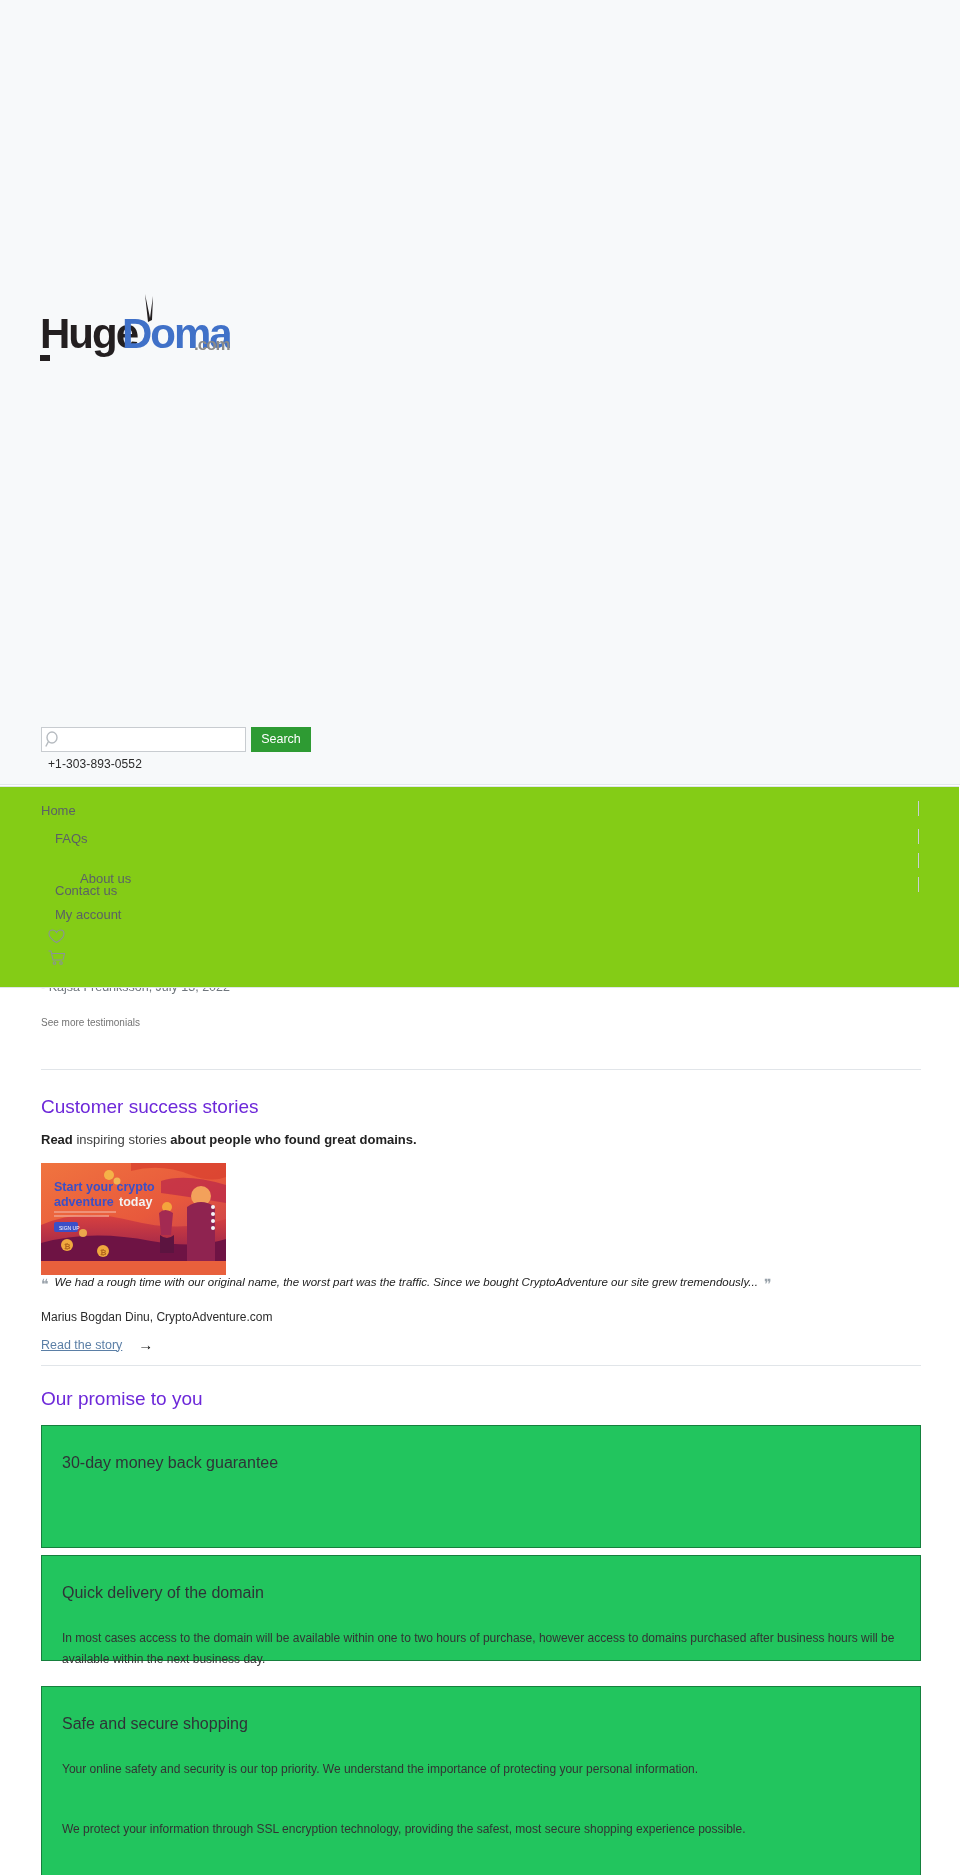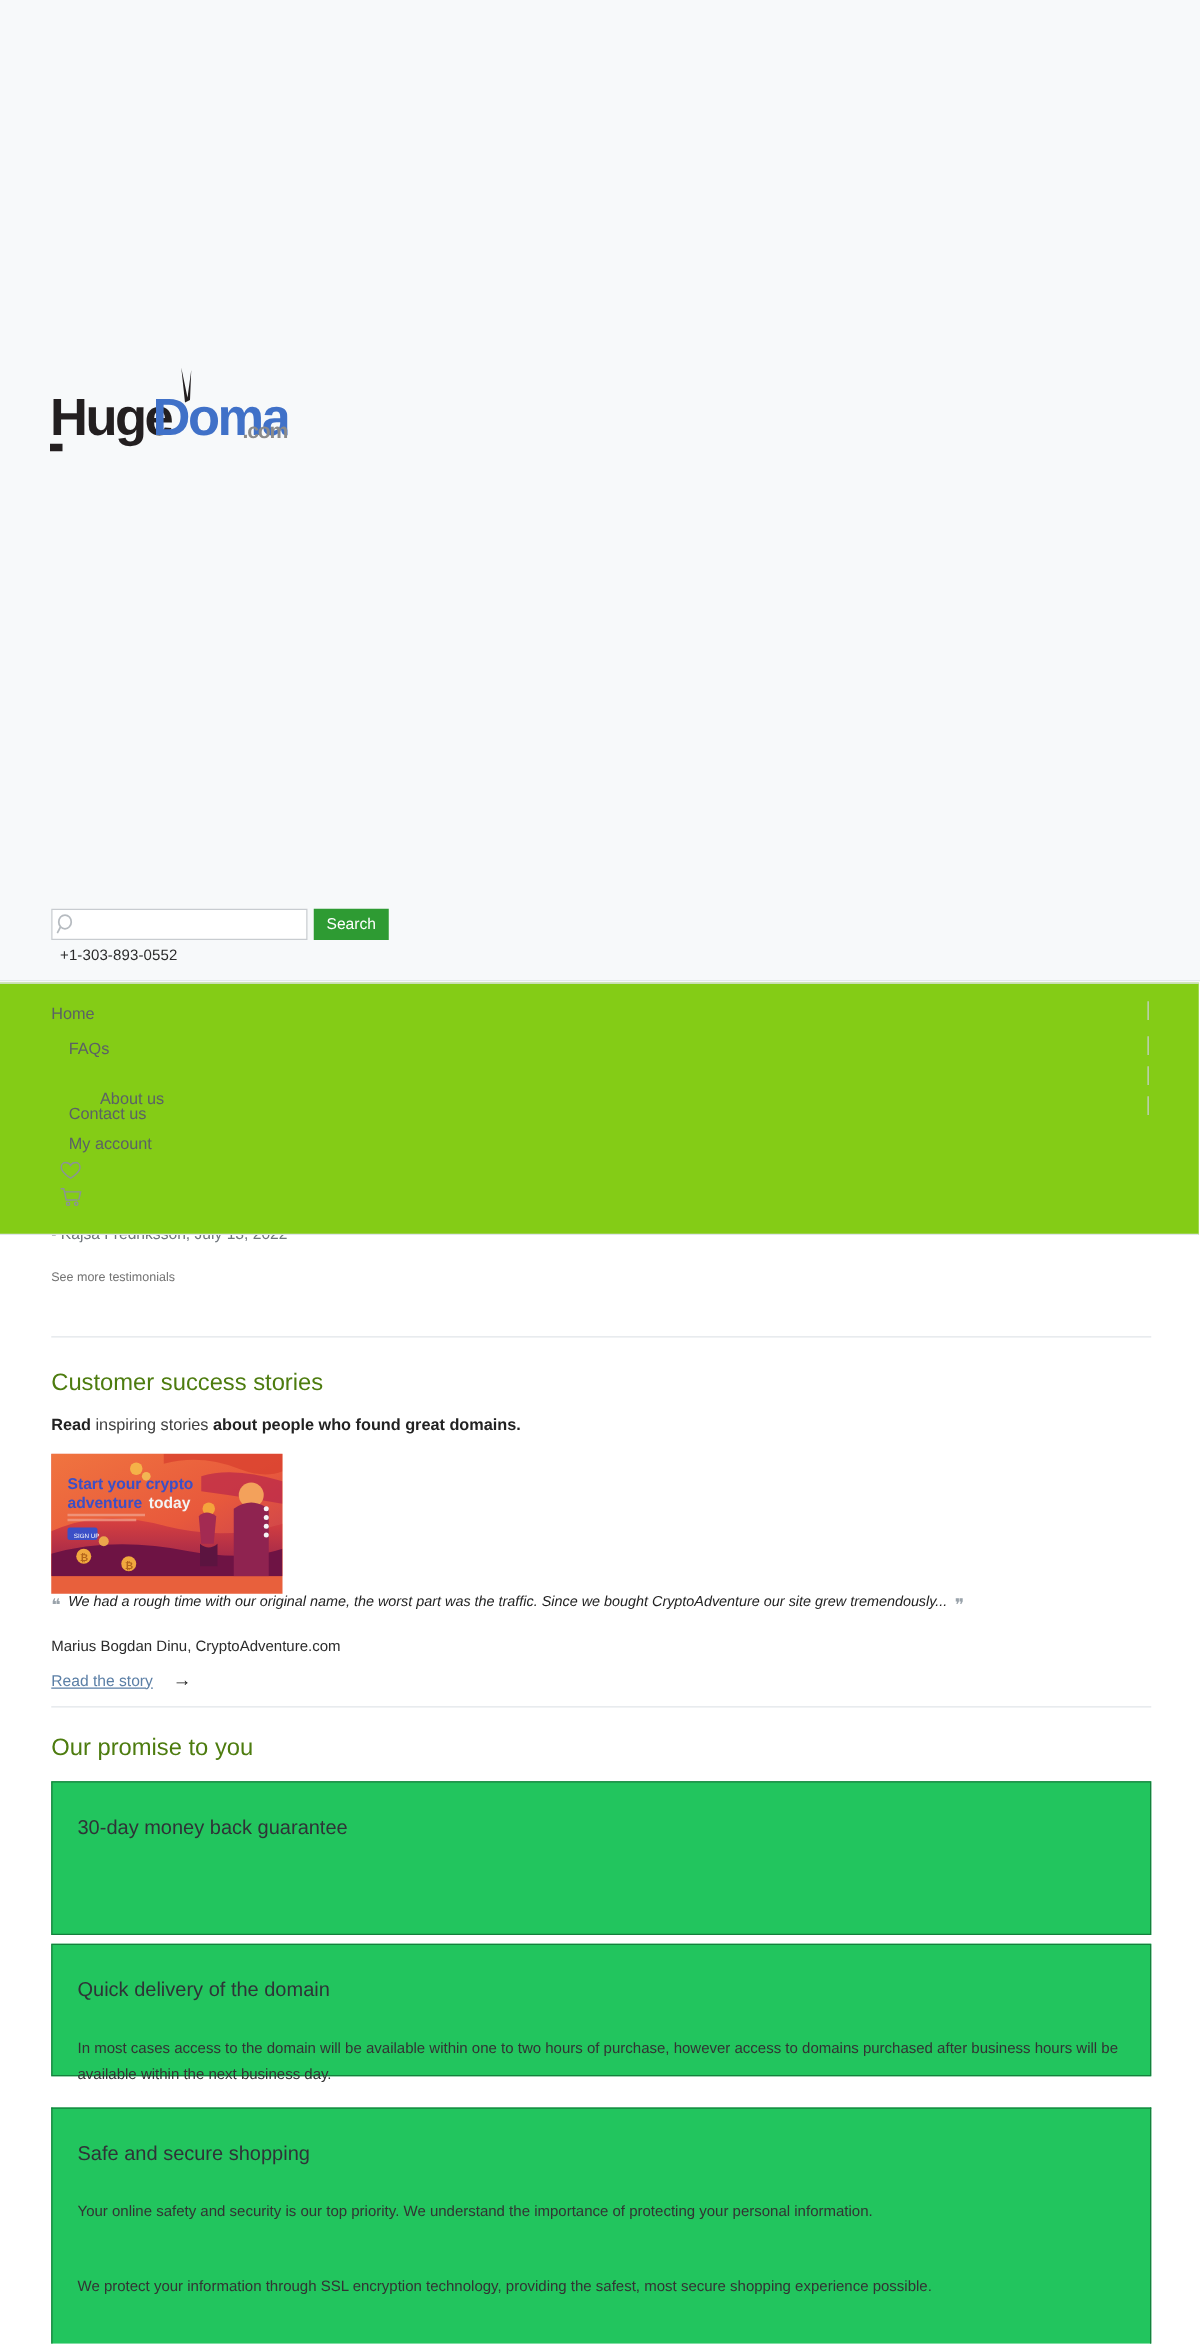--- a/index.html
+++ b/index.html
@@ -159,21 +159,21 @@
     background: #e1e5e9;
   }
   .rule.r1 { top: 1069px; }
   .rule.r2 { top: 1365px; }
 
   .section-title {
     position: absolute;
     left: 41px;
     font-size: 19px;
     font-weight: normal;
-    color: #4d7c0f;
+    color: #6d28d9;
     margin: 0;
   }
   .section-title.st1 { top: 1096px; }
   .section-title.st2 { top: 1388px; }
 
   .lead {
     position: absolute;
     left: 41px;
     top: 1132px;
     font-size: 13px;

